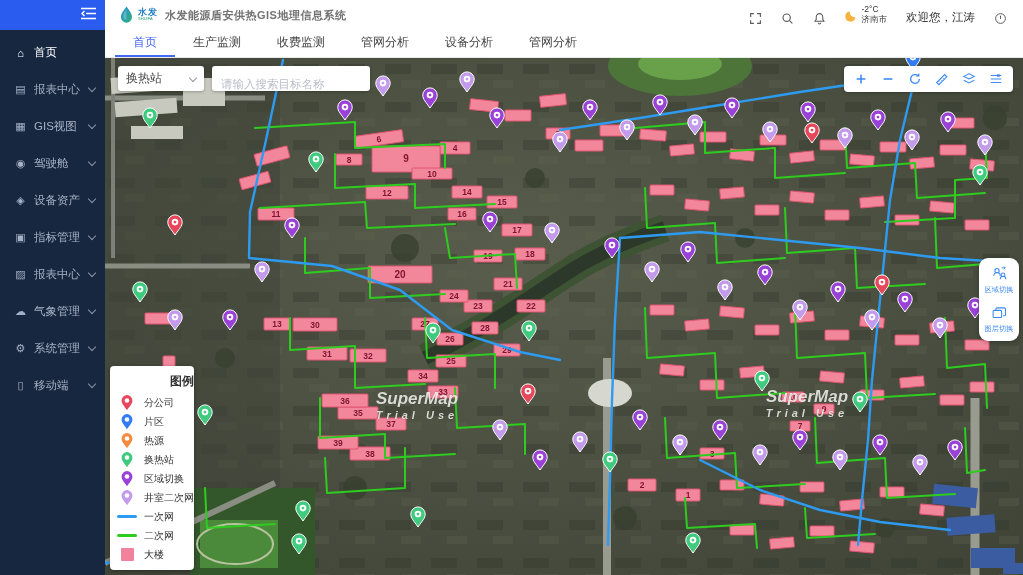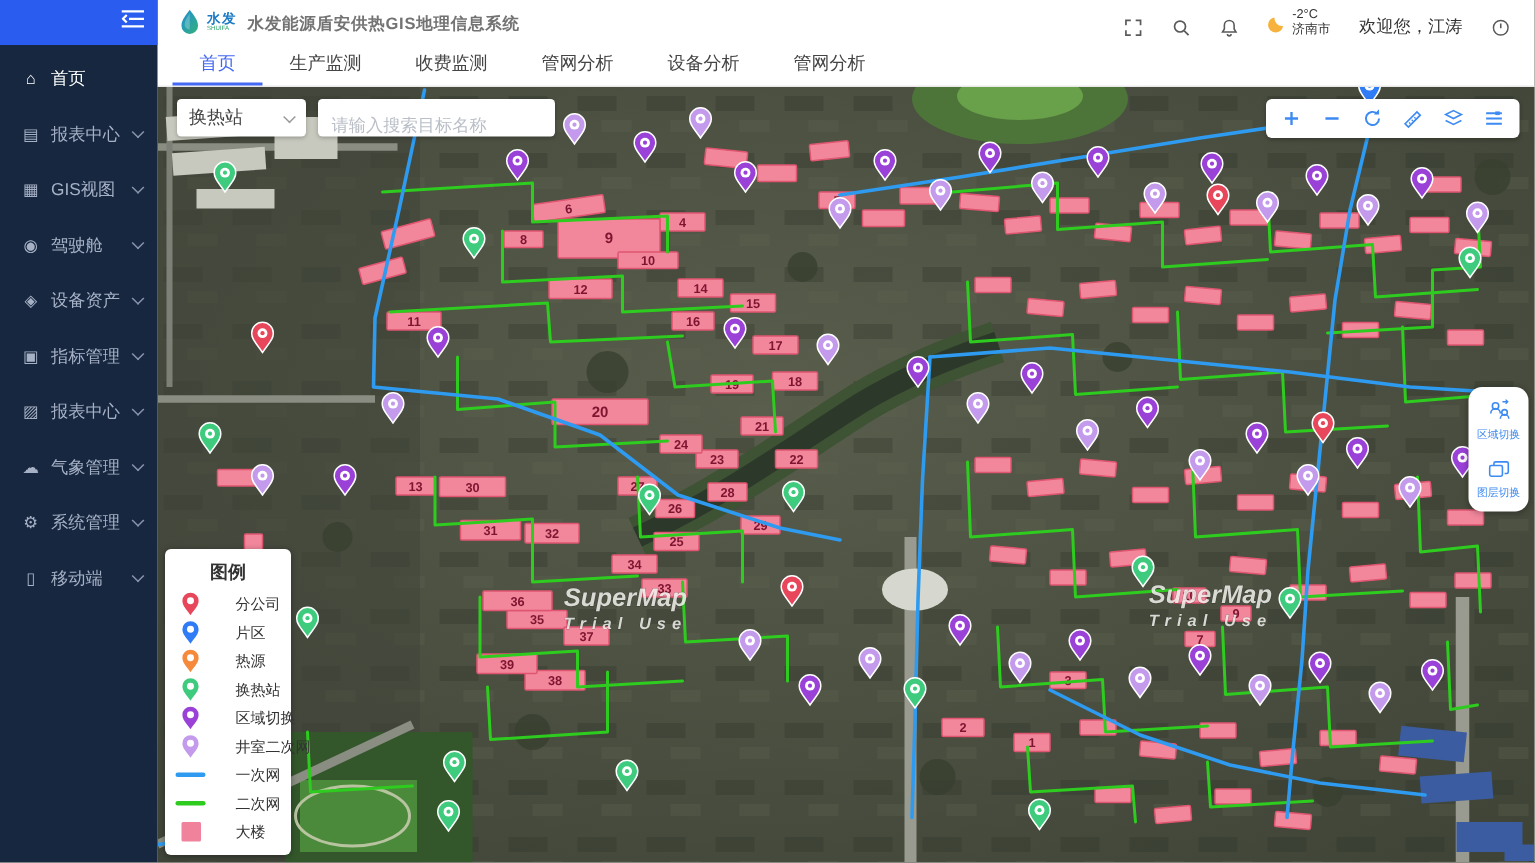--- a/index.html
+++ b/index.html
@@ -53,22 +53,22 @@
   .map-controls{position:absolute;right:10px;top:8px;height:26px;background:#fff;border-radius:4px;display:flex;align-items:center;gap:13px;padding:0 10px;box-shadow:0 1px 3px rgba(0,0,0,.25);z-index:10}
   .mc{width:14px;height:14px;color:#3d8af2;cursor:pointer}
   .mc svg{width:100%;height:100%;display:block}
 
   .side-buttons{position:absolute;right:4px;top:200px;width:38px;background:#fff;border-radius:9px;box-shadow:0 1px 4px rgba(0,0,0,.3);padding:7px 1px;display:flex;flex-direction:column;gap:9px;z-index:10}
   .sb{display:flex;flex-direction:column;align-items:center;gap:2px;cursor:pointer}
   .sb svg{width:17px;height:17px;color:#3d8af2;display:block}
   .sb-label{font-size:8px;color:#3d8af2;transform:scale(.9);white-space:nowrap}
 
   .legend{position:absolute;left:5px;bottom:5px;width:84px;background:#fff;border-radius:4px;box-shadow:0 1px 4px rgba(0,0,0,.35);padding:7px 0 6px;z-index:10}
-  .legend-title{text-align:center;font-size:12px;font-weight:bold;color:#333;margin-bottom:3px}
-  .lg-item{display:flex;align-items:center;height:19px;padding:0 7px;gap:20px}
+  .legend-title{text-align:right;font-size:12px;font-weight:bold;color:#333;margin-bottom:3px}
+  .lg-item{display:flex;align-items:center;height:19px;padding:0 7px;gap:7px}
   .lg-swatch{width:20px;display:flex;justify-content:center;align-items:center;flex:none}
   .lg-line{width:20px;height:3px;border-radius:2px}
   .lg-square{width:13px;height:13px;border-radius:1px}
   .lg-label{font-size:10px;color:#333;white-space:nowrap}
 </style>
 </head>
 <body>
 
 <div class="app">
 

